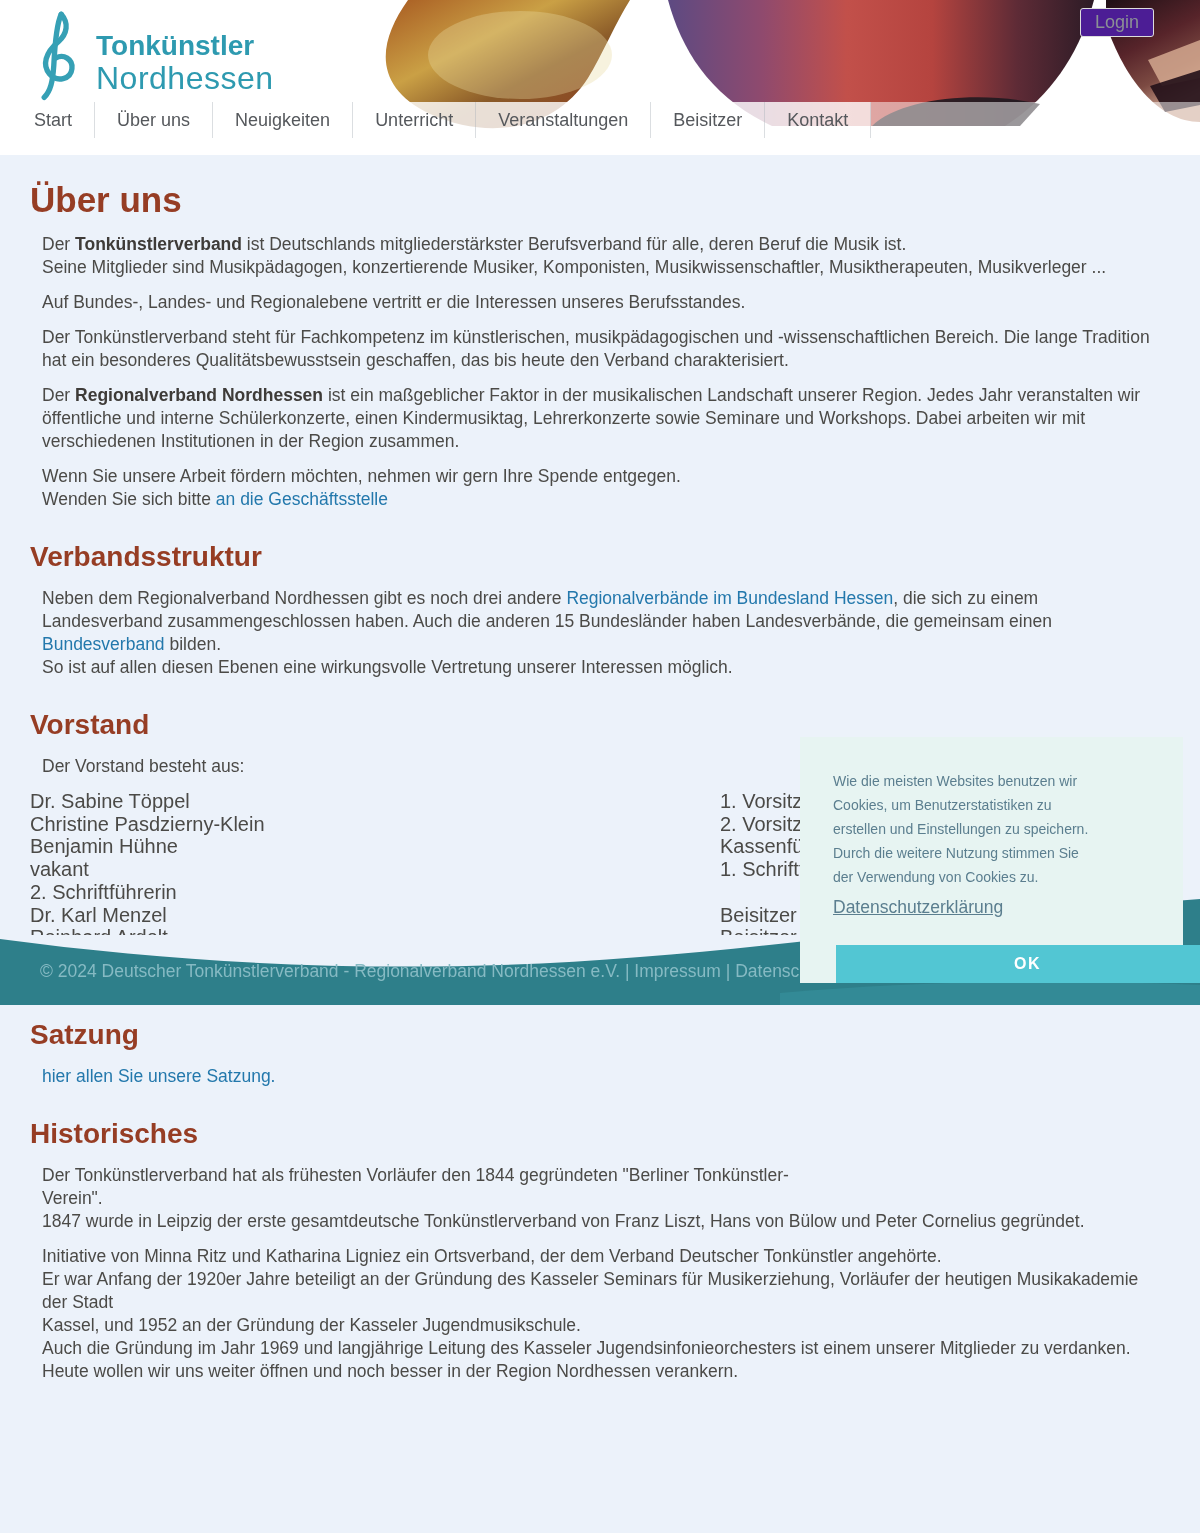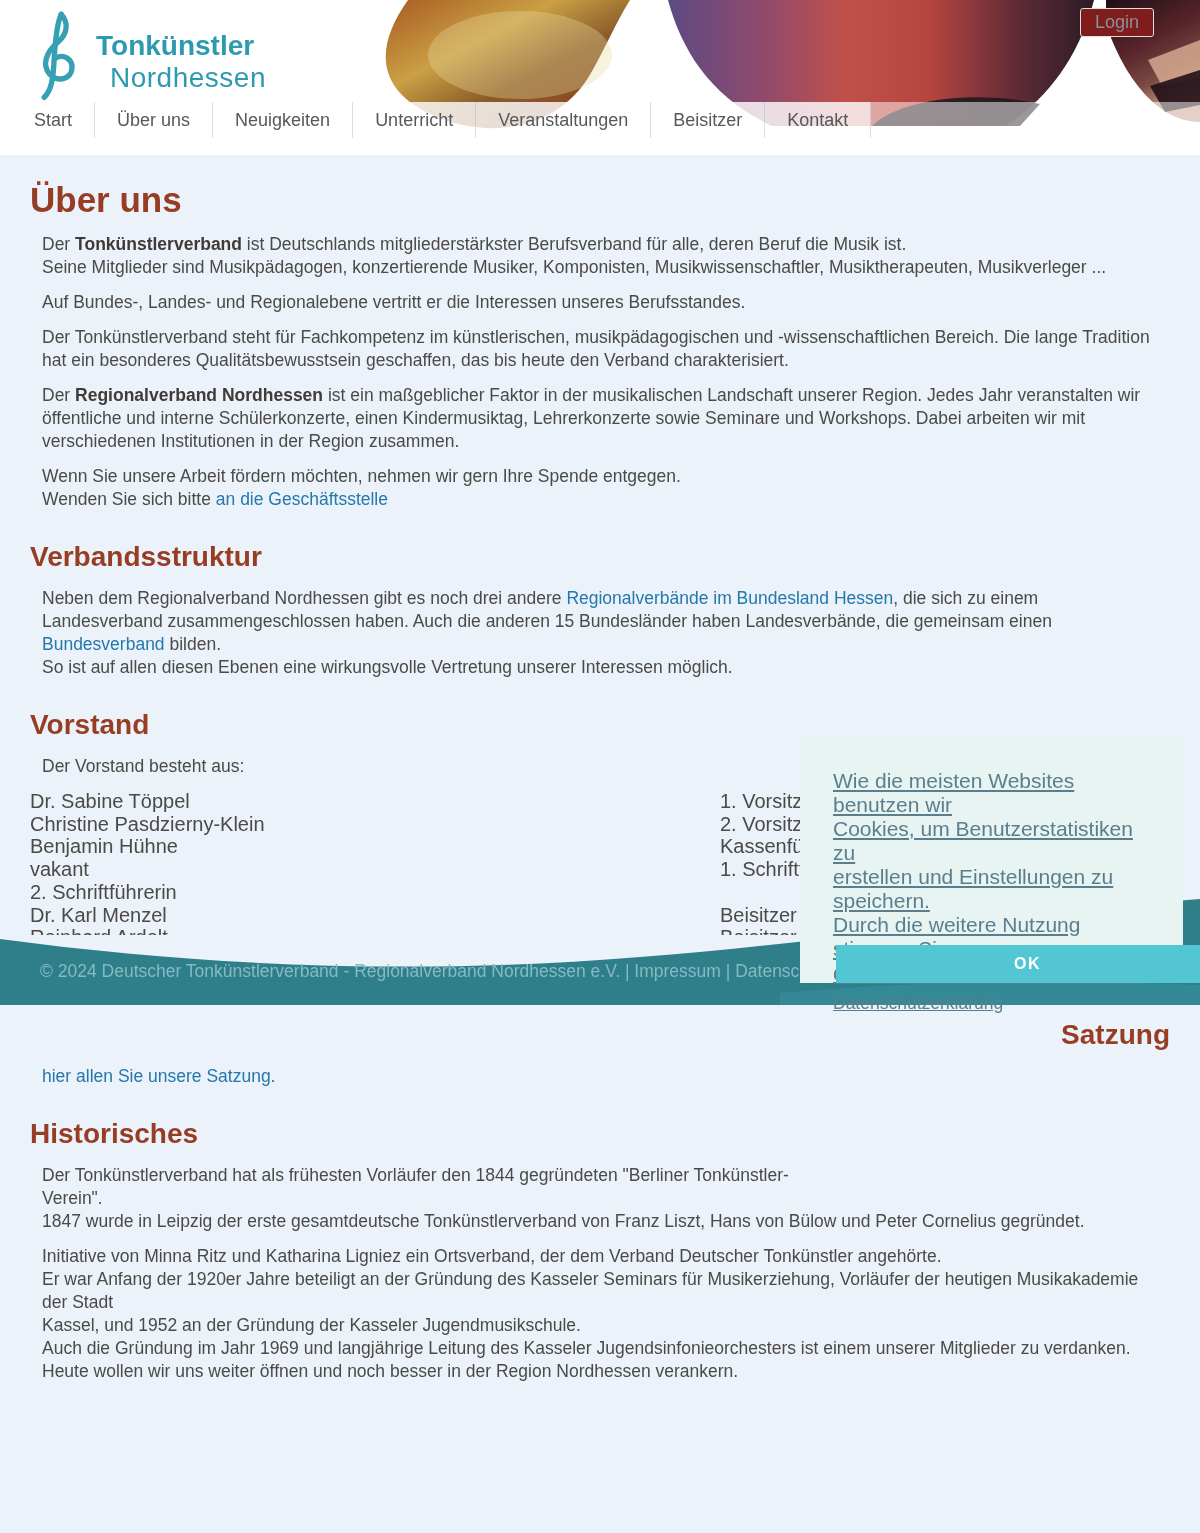--- a/index.html
+++ b/index.html
@@ -6,22 +6,22 @@
   .page{position:relative;width:1200px;height:1533px;overflow:hidden;
         background:var(--page-bg,#ecf2fa);
         font-family:"Liberation Sans","DejaVu Sans",sans-serif;color:var(--body-text,#4b4a47);}
   
   .header{position:absolute;top:0;left:0;width:1200px;height:155px;background:#fff;overflow:hidden;}
   .collage{position:absolute;top:0;left:0;width:1200px;height:155px;}
   .logo{position:absolute;top:10px;left:30px;display:flex;z-index:3;}
   .logo svg{width:54px;height:96px;}
   .brand{margin-left:12px;padding-top:20px;color:var(--logo,#2e9ab0);line-height:32px;}
   .brand .b1{font-size:28px;font-weight:700;}
-  .brand .b2{font-size:28px;font-weight:400;margin-left:14px;letter-spacing:.5px;}
-  .login-btn{position:absolute;top:8px;right:46px;z-index:4;background:#7f1d1d;border:1px solid #ddd;
+  .brand .b2{font-size:32px;font-weight:400;letter-spacing:.5px;}
+  .login-btn{position:absolute;top:8px;right:46px;z-index:4;background:#4c1d95;border:1px solid #ddd;
              border-radius:3px;padding:3px 14px;font-size:18px;color:#8b9095;cursor:pointer;
              font-family:inherit;}
   .nav{position:absolute;left:0;bottom:17px;width:1200px;height:36px;z-index:3;
        background:rgba(255,255,255,0.5);display:flex;padding-left:12px;box-sizing:border-box;}
   .nav-item{background:rgba(255,255,255,0.62);padding:5px 22px;font-size:18px;line-height:26px;
             color:var(--nav-text,#55585c);border-right:1px solid rgba(175,182,188,0.45);cursor:pointer;
             white-space:nowrap;}
   
   .main{position:absolute;top:155px;left:0;width:1200px;height:780px;overflow:hidden;
         padding:0 30px;box-sizing:border-box;}
@@ -34,26 +34,26 @@
   .members{font-size:20px;line-height:22.7px;}
   .member-row{display:grid;grid-template-columns:690px auto;white-space:nowrap;}
   
   .footer{position:absolute;top:935px;left:0;width:1200px;height:70px;}
   .footer .wave{position:absolute;left:0;top:-42px;width:1200px;height:112px;}
   .footer-text{position:absolute;left:40px;top:26px;z-index:1;font-size:17.5px;
                color:var(--footer-text,rgba(255,255,255,0.62));white-space:nowrap;}
   .footer-text a{color:inherit;text-decoration:none;}
   
   .lower{position:absolute;top:1005px;left:0;width:1200px;padding:0 30px;box-sizing:border-box;}
-  .lower h2.first{margin-top:14px;text-align:right;}
+  .lower h2.first{margin-top:14px;}
   
   .cookie{position:absolute;left:800px;top:737px;width:383px;height:246px;z-index:10;
           background:var(--cookie-bg,#e7f4f2);}
-  .cookie-text{padding:32px 28px 0 33px;font-size:21px;line-height:24px;
-               color:var(--cookie-text,#5b7e8f);text-decoration:underline;}
+  .cookie-text{padding:32px 28px 0 33px;font-size:14px;line-height:24px;
+               color:var(--cookie-text,#5b7e8f);}
   .cookie-link{display:inline-block;margin:8px 0 0 33px;font-size:17.5px;
                color:var(--cookie-text,#5b7e8f);text-decoration:underline;cursor:pointer;}
   .ok-btn{position:absolute;left:0;bottom:0;width:100%;height:38px;border:none;cursor:pointer;
           background:var(--ok-button,#52c6d3);color:var(--ok-text,#ffffff);font-weight:700;
           font-size:16px;letter-spacing:1.5px;font-family:inherit;margin-left:36px;}
 </style>
 </head>
 <body>
 
 <div class="page">

